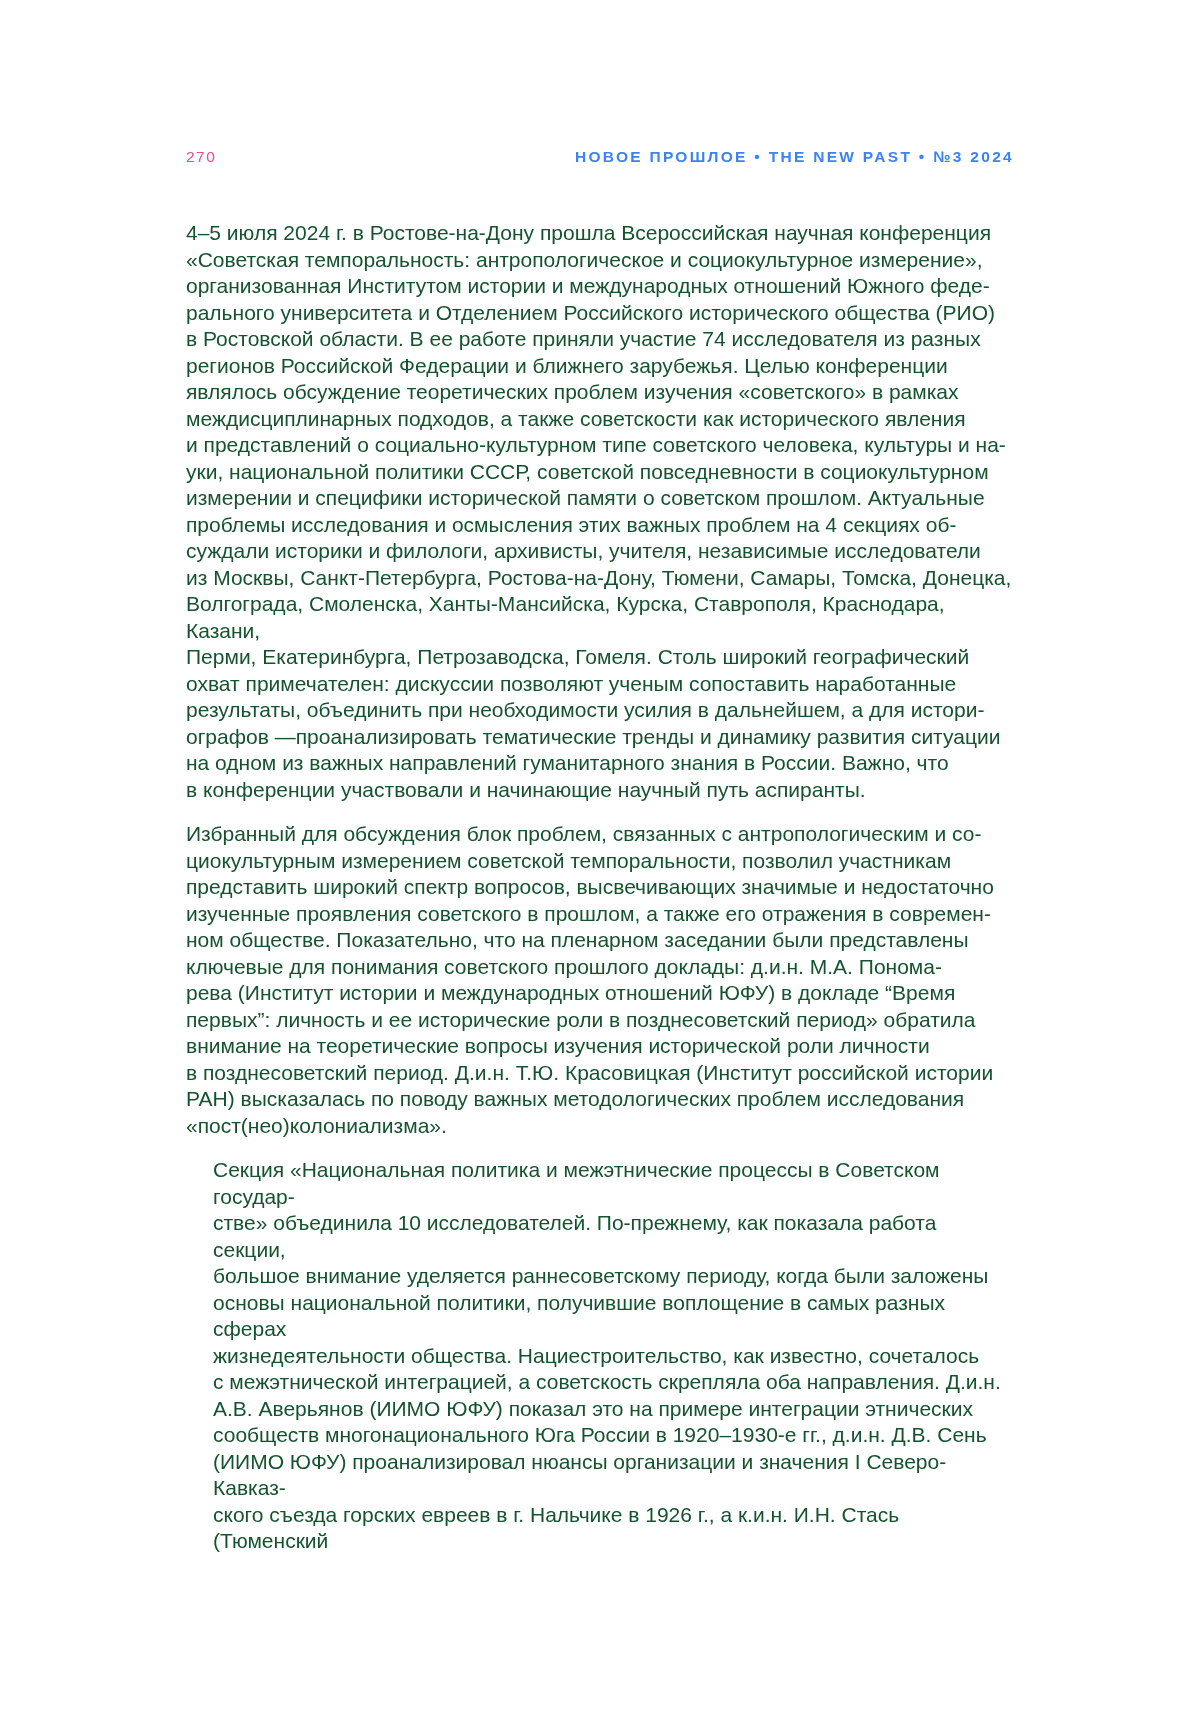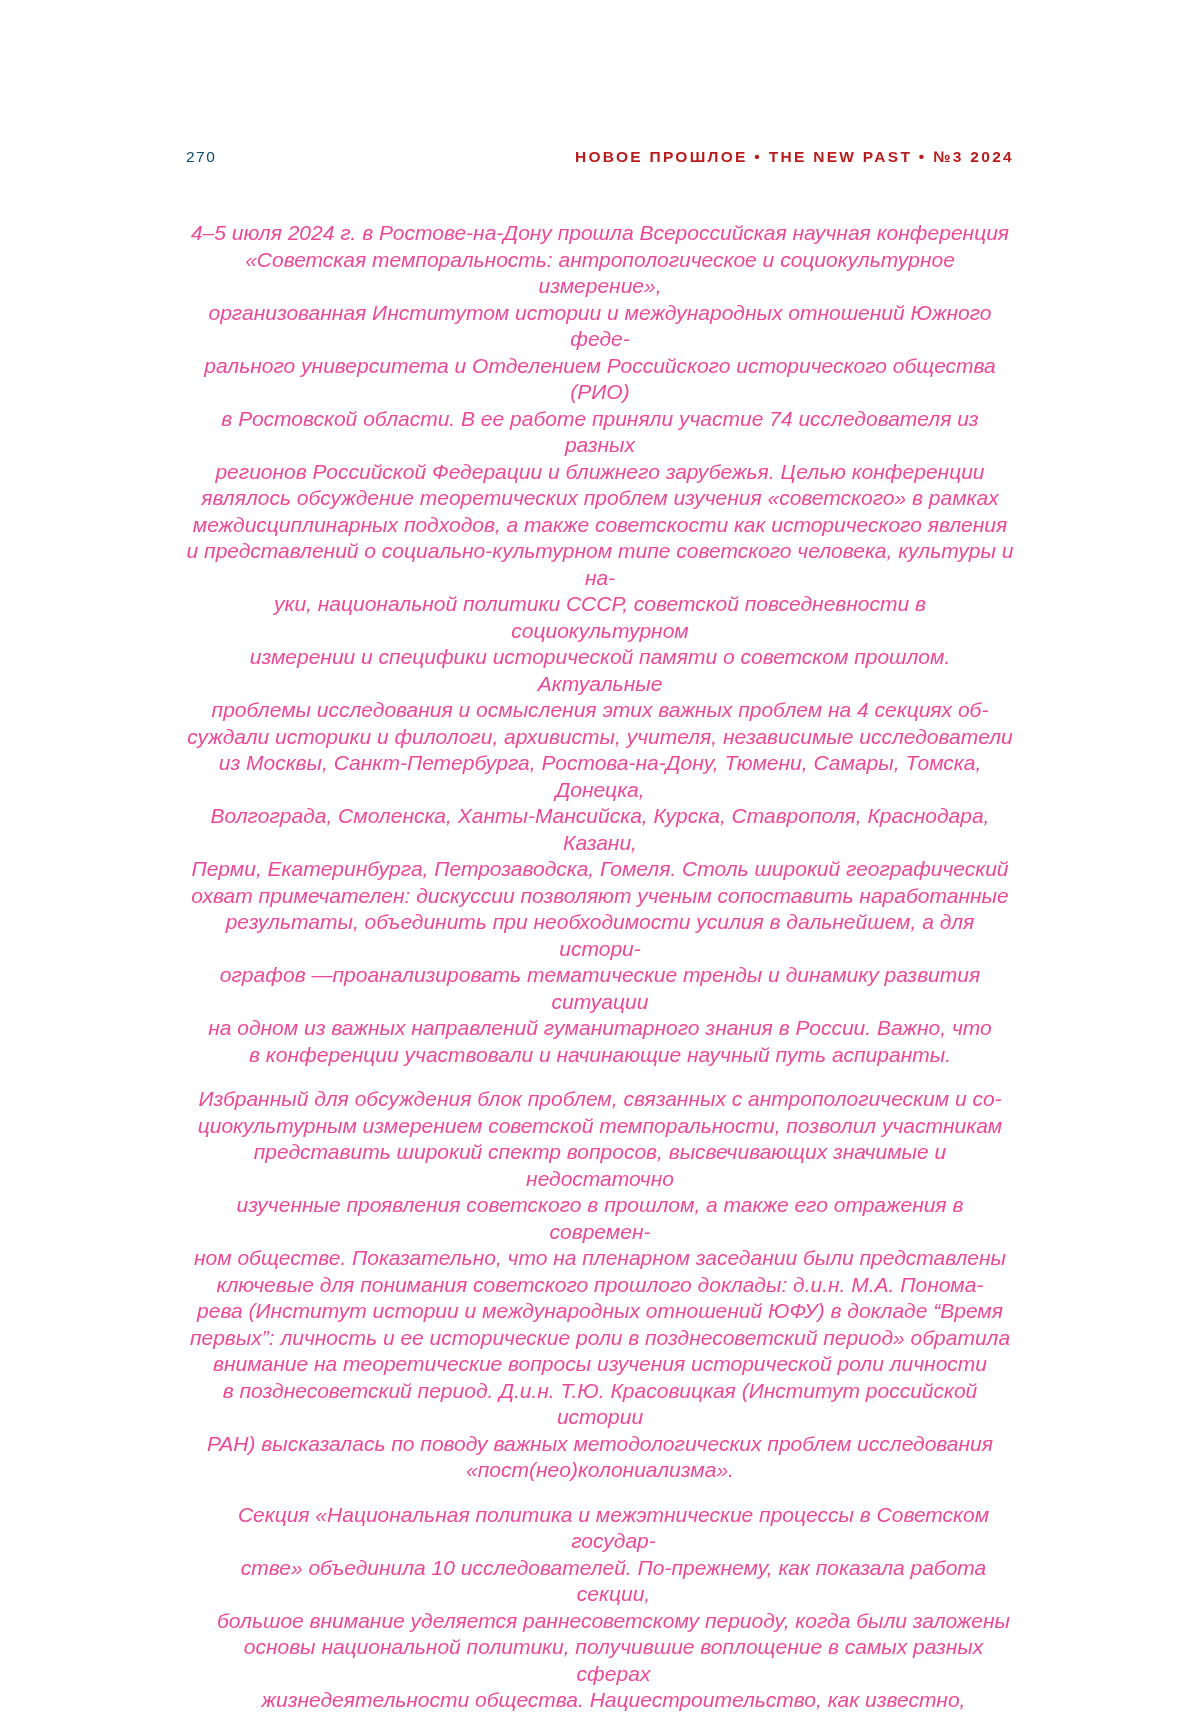--- a/index.html
+++ b/index.html
@@ -21,42 +21,41 @@
   .running-header {
     display: flex;
     justify-content: space-between;
     align-items: baseline;
     width: 100%;
   }
   .page-number {
     font-size: 15.5px;
     font-weight: 400;
     letter-spacing: 1.5px;
-    color: #0c4a6e;
+    color: #ec4899;
   }
   .running-title {
     font-size: 15.5px;
     font-weight: 700;
     letter-spacing: 2.3px;
-    color: #b91c1c;
+    color: #3b82f6;
     white-space: nowrap;
   }
   .body-text {
     margin-top: 54px;
     width: 100%;
   }
   .para {
     margin: 0 0 18px 0;
     font-size: 21px;
     line-height: 26.5px;
     font-weight: 400;
-    color: #ec4899;
+    color: #14532d;
     white-space: pre-line;
-    text-align: center;
-    font-style: italic;
+    text-align: left;
   }
   .para:last-child {
     margin-bottom: 0;
     margin-left: 27px;
   }
 </style>
 </head>
 <body>
 
 <div class="page">

